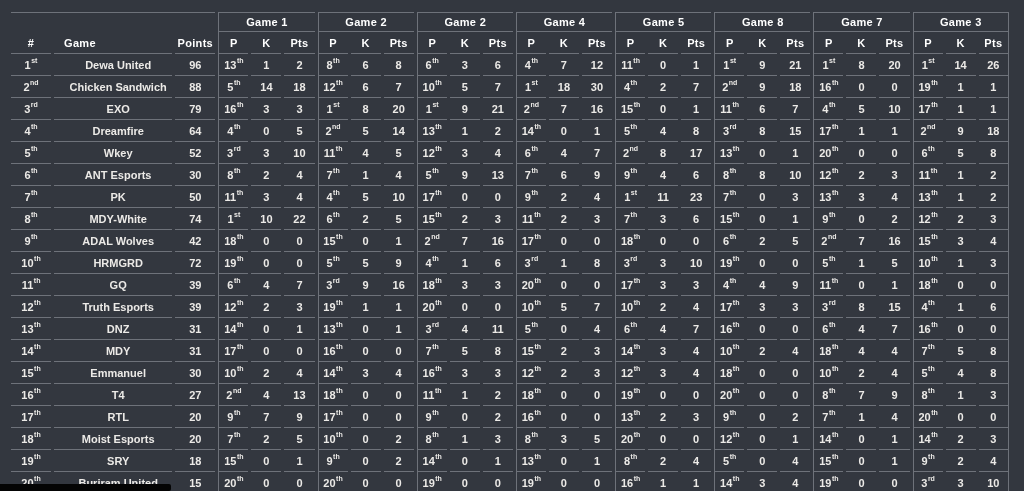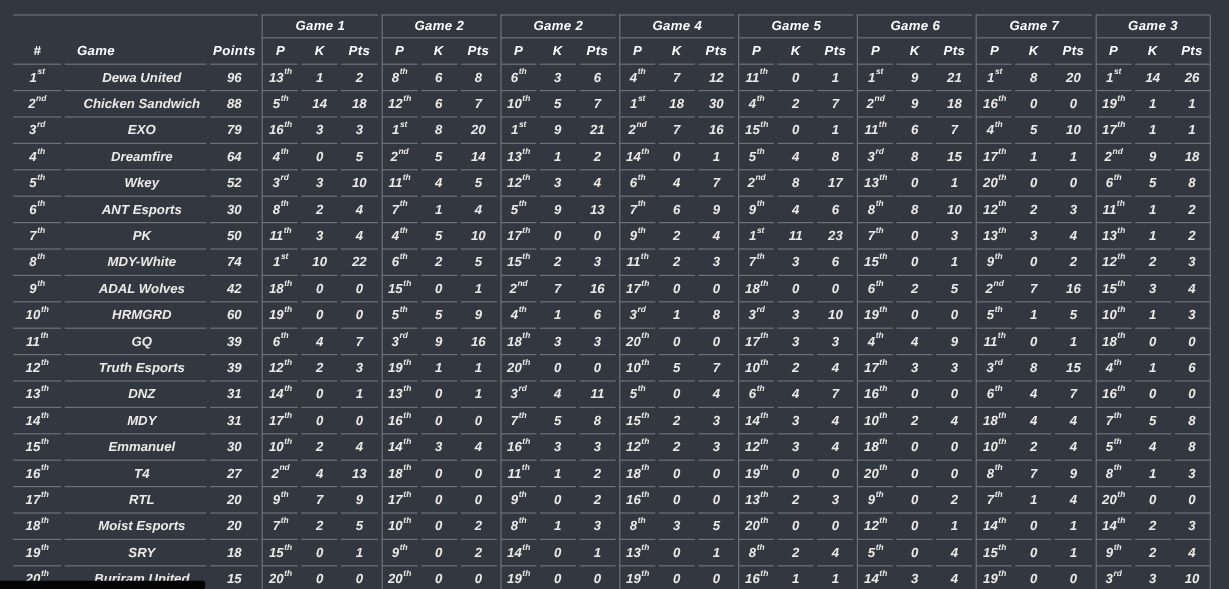--- a/index.html
+++ b/index.html
@@ -3,21 +3,21 @@
 <meta charset="utf-8">
 <style>
   :root{
     --bg:#33373f;
     --line:#6e727a;
     --text:#eceae7;
     --head:#ffffff;
   }
   html,body{margin:0;padding:0;}
   body{background:var(--bg);font-family:"Liberation Sans",sans-serif;}
-  #stage{position:relative;width:1024px;height:491px;background:var(--bg);overflow:hidden;font-style:italic;}
+  #stage{position:relative;width:1024px;height:491px;background:var(--bg);overflow:hidden;}
 
   table.lb{
     position:absolute;left:8px;top:12px;width:1004px;
     border-collapse:separate;border-spacing:3px 0;table-layout:fixed;
   }
   th,td{padding:0;margin:0;white-space:nowrap;overflow:hidden;}
 
   thead th{color:var(--head);font-size:11px;font-weight:700;letter-spacing:.3px;}
   thead tr.r1 th{height:18px;vertical-align:middle;}
   thead tr.r2 th{height:21px;vertical-align:middle;}
@@ -87,21 +87,21 @@
         <col style="width: 30px;">
       </colgroup>
     <thead>
         <tr class="r1">
           <th class="left-head" colspan="3"></th>
           <th class="game-head" colspan="3">Game 1</th>
           <th class="game-head" colspan="3">Game 2</th>
           <th class="game-head" colspan="3">Game 2</th>
           <th class="game-head" colspan="3">Game 4</th>
           <th class="game-head" colspan="3">Game 5</th>
-          <th class="game-head" colspan="3">Game 6</th>
+          <th class="game-head" colspan="3">Game 8</th>
           <th class="game-head" colspan="3">Game 7</th>
           <th class="game-head last" colspan="3">Game 3</th>
         </tr>
         <tr class="r2">
           <th class="h-rank">#</th>
           <th class="h-team">Game</th>
           <th class="h-points">Points</th>
           <th class="sub sub-p">P</th>
           <th class="sub sub-k">K</th>
           <th class="sub sub-pts">Pts</th>
@@ -386,21 +386,21 @@
           <td class="c-p"><span>2</span><sup class="ord">nd</sup></td>
           <td class="c-k">7</td>
           <td class="c-pts">16</td>
           <td class="c-p"><span>15</span><sup class="ord">th</sup></td>
           <td class="c-k">3</td>
           <td class="c-pts last">4</td>
         </tr>
         <tr>
           <td class="c-rank"><span>10</span><sup class="ord">th</sup></td>
           <td class="c-team">HRMGRD</td>
-          <td class="c-points">60</td>
+          <td class="c-points">72</td>
           <td class="c-p"><span>19</span><sup class="ord">th</sup></td>
           <td class="c-k">0</td>
           <td class="c-pts">0</td>
           <td class="c-p"><span>5</span><sup class="ord">th</sup></td>
           <td class="c-k">5</td>
           <td class="c-pts">9</td>
           <td class="c-p"><span>4</span><sup class="ord">th</sup></td>
           <td class="c-k">1</td>
           <td class="c-pts">6</td>
           <td class="c-p"><span>3</span><sup class="ord">rd</sup></td>

